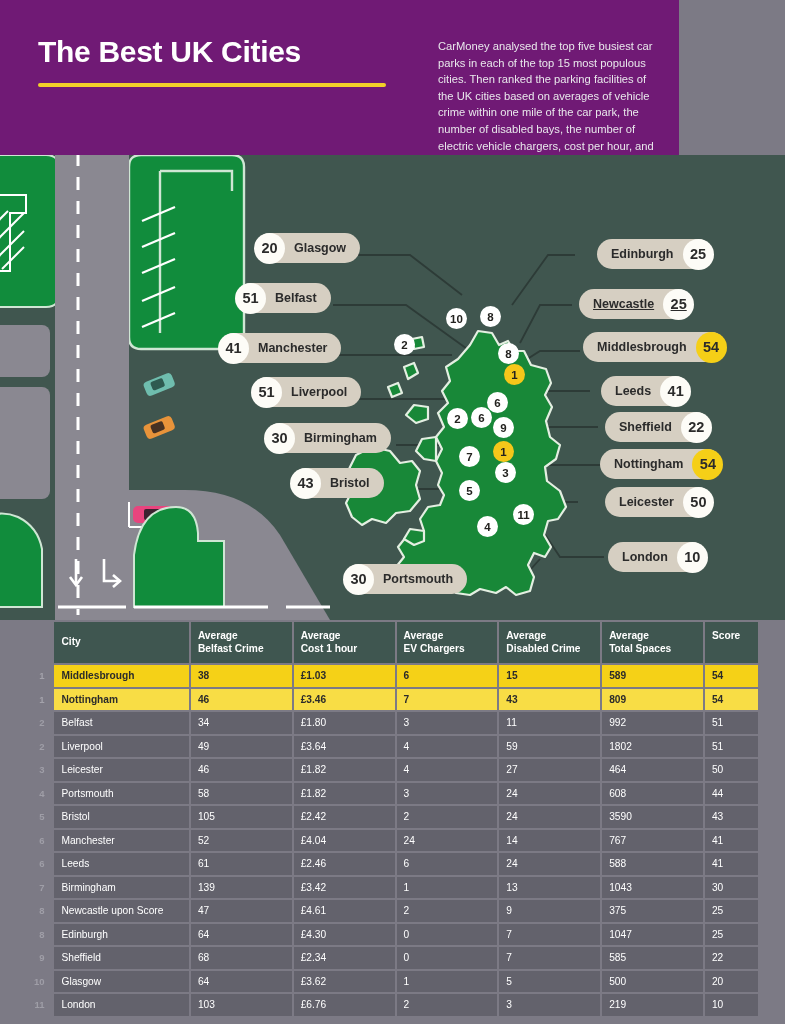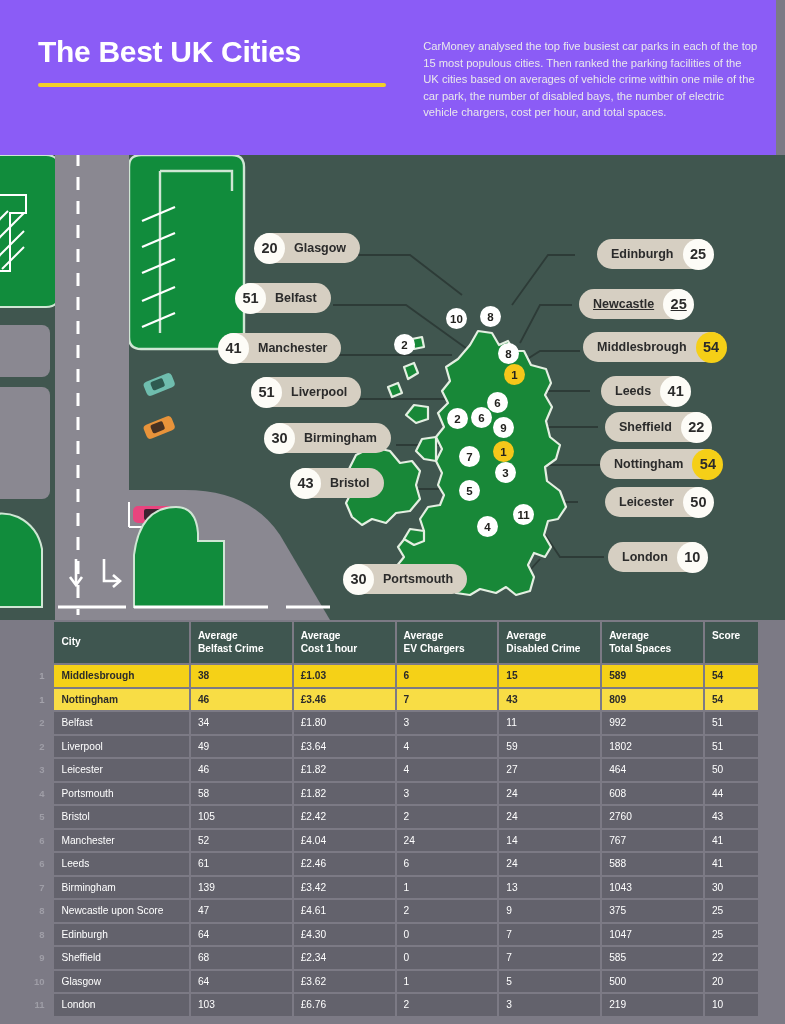--- a/index.html
+++ b/index.html
@@ -7,23 +7,24 @@
   html, body {
     width: 785px; height: 1024px;
     background: #7c7a85;
     font-family: "Liberation Sans", sans-serif;
     overflow: hidden;
   }
   .page { position: relative; width: 785px; height: 1024px; background: #7c7a85; }
 
   
   .header {
-    position: absolute; left: 0; top: 0; width: 776px; height: 155px;
-    background: #8b5cf6;
+    position: absolute; left: 0; top: 0; width: 679px; height: 155px;
+    background: #701a75;
     display: flex;
+    gap: 44px;
   }
   .header-left { width: 420px; padding: 34px 0 0 38px; }
   .title {
     color: #ffffff; font-size: 30px; line-height: 35px;
     font-weight: bold; letter-spacing: -0.3px;
   }
   .title-rule {
     margin-top: 14px; width: 348px; height: 4px; background: #f2d028; border-radius: 2px;
   }
   .header-right {
@@ -399,21 +400,21 @@
             <td class="c-num">608</td>
             <td class="c-score">44</td>
           </tr>
           <tr>
             <td class="rank">5</td>
             <td class="c-city">Bristol</td>
             <td class="c-num">105</td>
             <td class="c-num">£2.42</td>
             <td class="c-num">2</td>
             <td class="c-num">24</td>
-            <td class="c-num">2760</td>
+            <td class="c-num">3590</td>
             <td class="c-score">43</td>
           </tr>
           <tr>
             <td class="rank">6</td>
             <td class="c-city">Manchester</td>
             <td class="c-num">52</td>
             <td class="c-num">£4.04</td>
             <td class="c-num">24</td>
             <td class="c-num">14</td>
             <td class="c-num">767</td>

